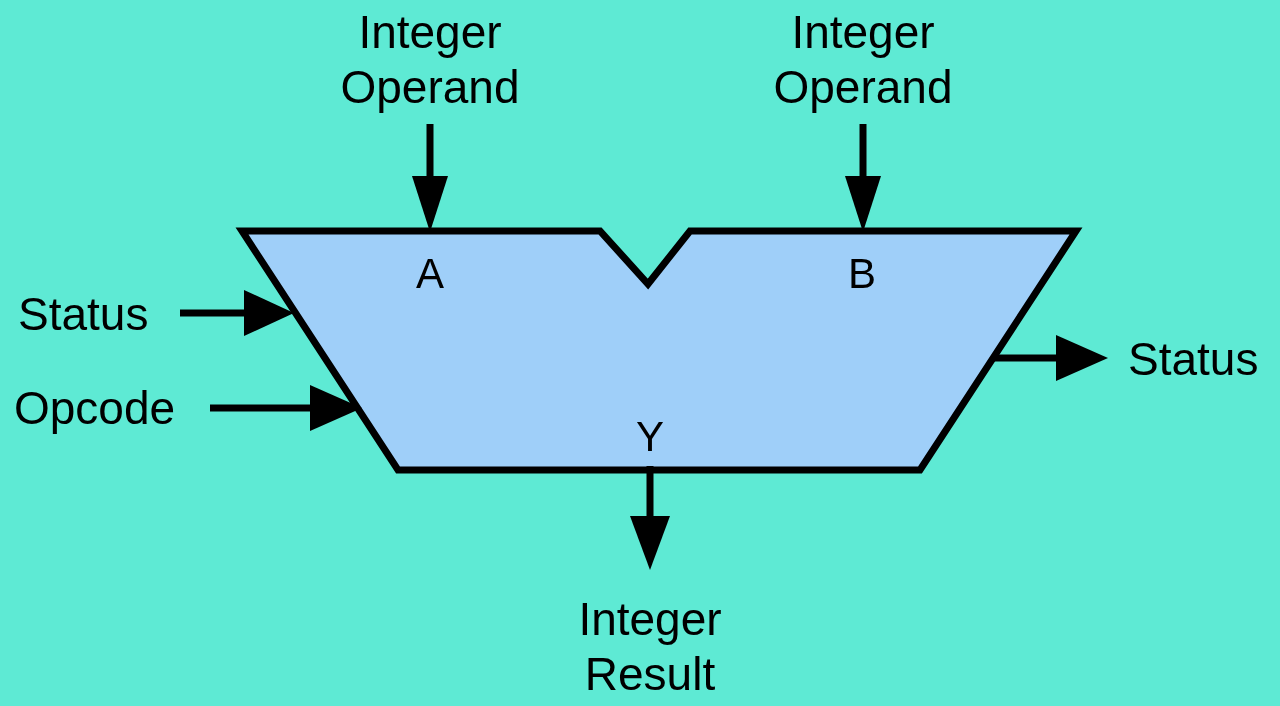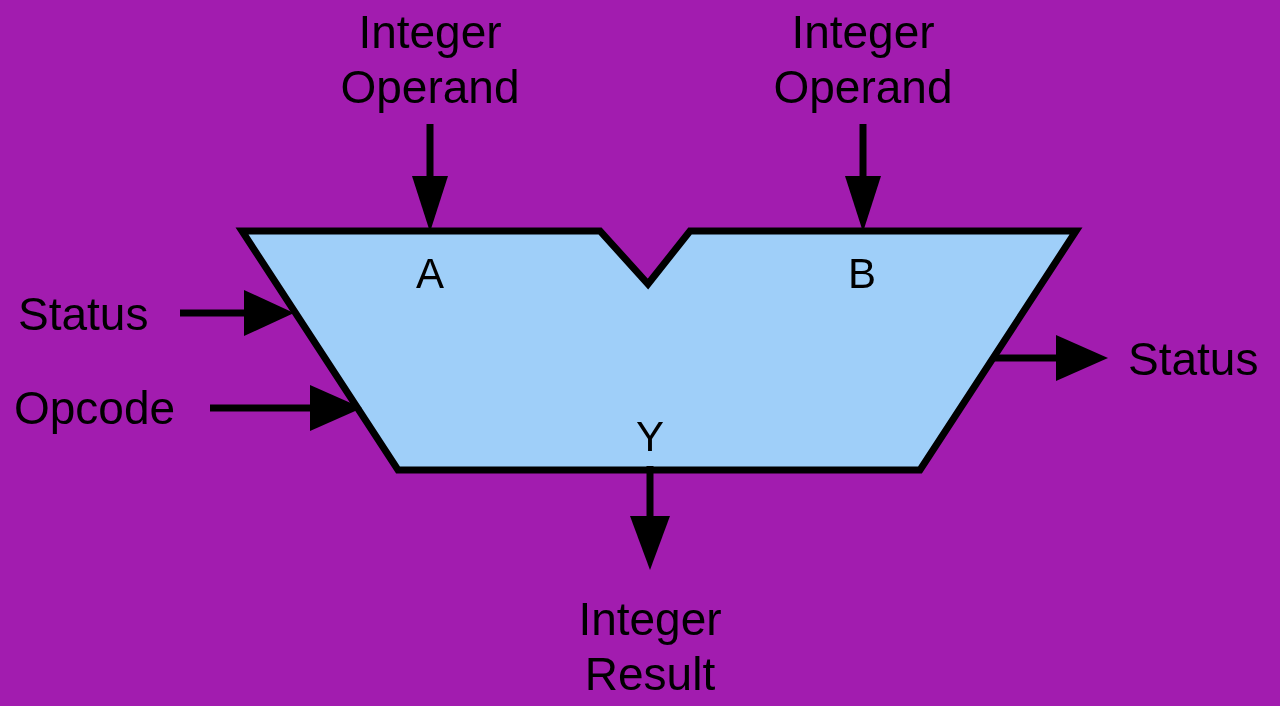--- a/index.html
+++ b/index.html
@@ -48,21 +48,21 @@
   }
   .alu-body {
     stroke: #000000;
     stroke-width: 7;
     stroke-linejoin: miter;
   }
 </style>
 </head>
 <body>
 
-<div id="diagram-root" style="background: #a21caf;">
+<div id="diagram-root" style="background: #5eead4;">
   <svg id="alu-svg" viewBox="0 0 1280 706" xmlns="http://www.w3.org/2000/svg">
 
     <polygon class="alu-body" points="242,231 600,231 648,284 690,231 1076,231 920,470 398,470" fill="#9FCFF9" stroke="#000000"></polygon>
 
     <text class="diag-label" x="430" y="48" text-anchor="middle">Integer</text>
     <text class="diag-label" x="430" y="103" text-anchor="middle">Operand</text>
 
     <g>
       <line class="wire" x1="430" y1="124" x2="430" y2="180"></line>
       <polygon class="arrowhead" points="412,176 448,176 430,232"></polygon>

